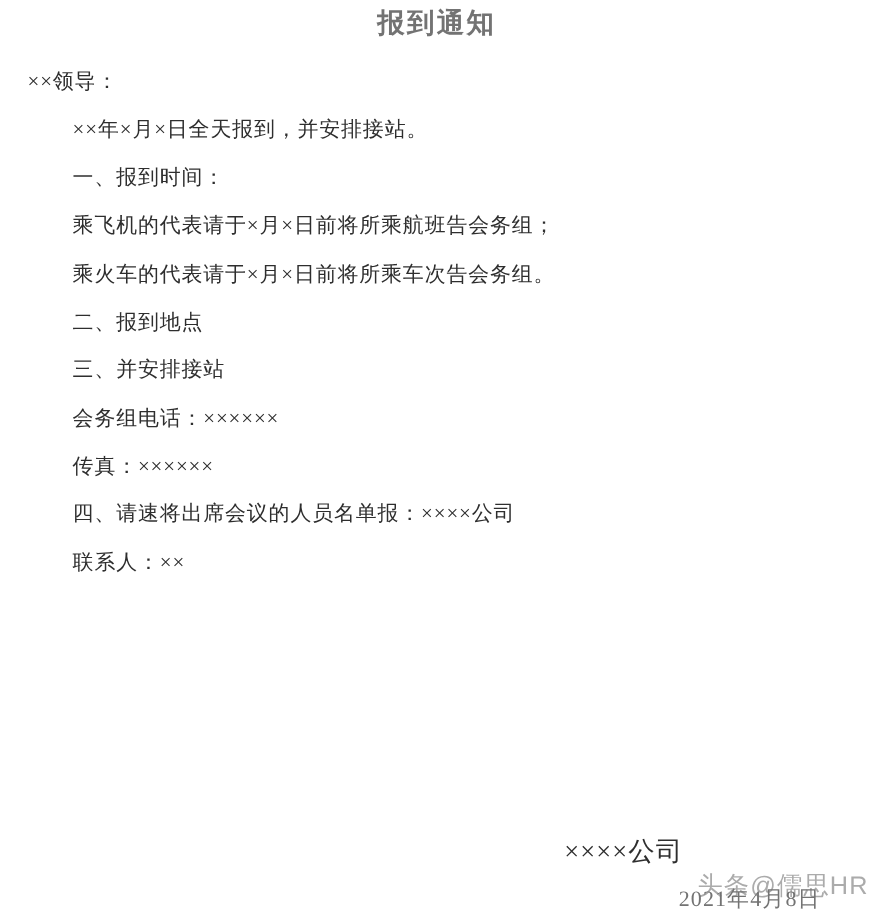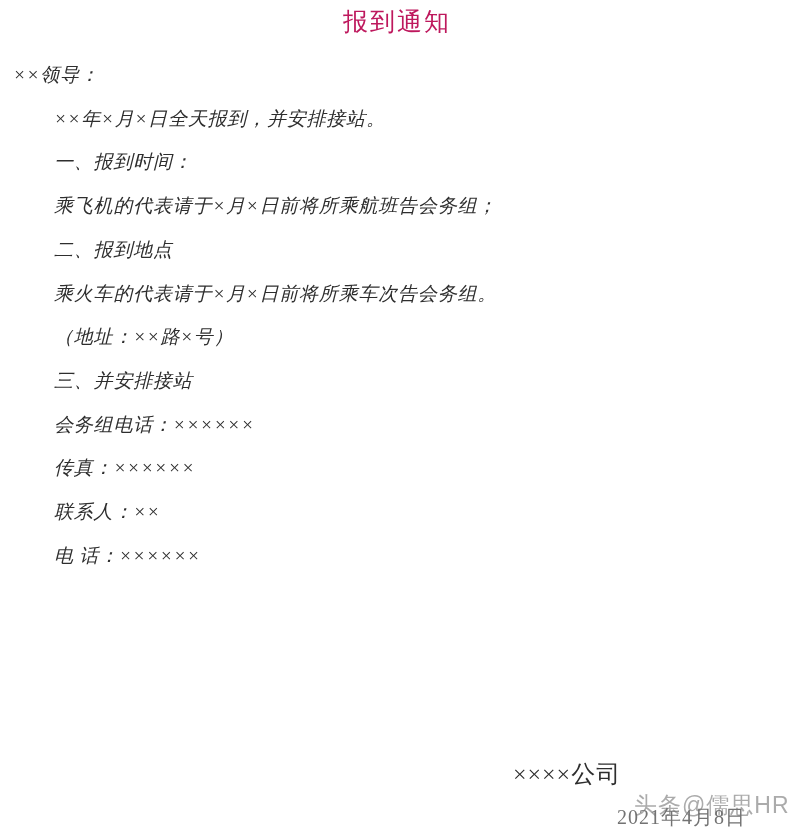--- a/index.html
+++ b/index.html
@@ -17,31 +17,30 @@
     color: #2e2e2e;
   }
   .doc-title {
     position: absolute;
     top: 6px;
     left: 0;
     width: 100%;
     margin: 0;
     text-align: center;
     font-size: 25px;
-    font-weight: normal;
+    font-weight: bold;
     line-height: 32px;
     letter-spacing: 2px;
-    color: #be185d;
+    color: #737373;
   }
   .doc-body {
     position: absolute;
     top: 53px;
-    left: 13px;
+    left: 25px;
     right: 6px;
-    font-style: italic;
   }
   .doc-body p {
     margin: 0;
     font-size: 19px;
     line-height: 43.7px;
     letter-spacing: 0.8px;
     white-space: nowrap;
   }
   .doc-body p.indent {
     padding-left: 41px;
@@ -80,28 +79,27 @@
 
 <div class="page">
 
   <h1 class="doc-title">报到通知</h1>
 
   <div class="doc-body">
     <p>××领导：</p>
     <p class="indent">××年×月×日全天报到，并安排接站。</p>
     <p class="indent">一、报到时间：</p>
     <p class="indent">乘飞机的代表请于×月×日前将所乘航班告会务组；</p>
+    <p class="indent">乘火车的代表请于×月×日前将所乘车次告会务组。</p>
     <p class="indent">二、报到地点</p>
-    <p class="indent">乘火车的代表请于×月×日前将所乘车次告会务组。</p>
-    <p class="indent">（地址：××路×号）</p>
     <p class="indent">三、并安排接站</p>
     <p class="indent">会务组电话：××××××</p>
     <p class="indent">传真：××××××</p>
+    <p class="indent">四、请速将出席会议的人员名单报：××××公司</p>
     <p class="indent">联系人：××</p>
-    <p class="indent">电 话：××××××</p>
   </div>
 
   <div class="sig-company">××××公司</div>
 
   <div class="watermark">头条@儒思HR</div>
 
   <div class="sig-date">2021年4月8日</div>
 
 </div>
 

